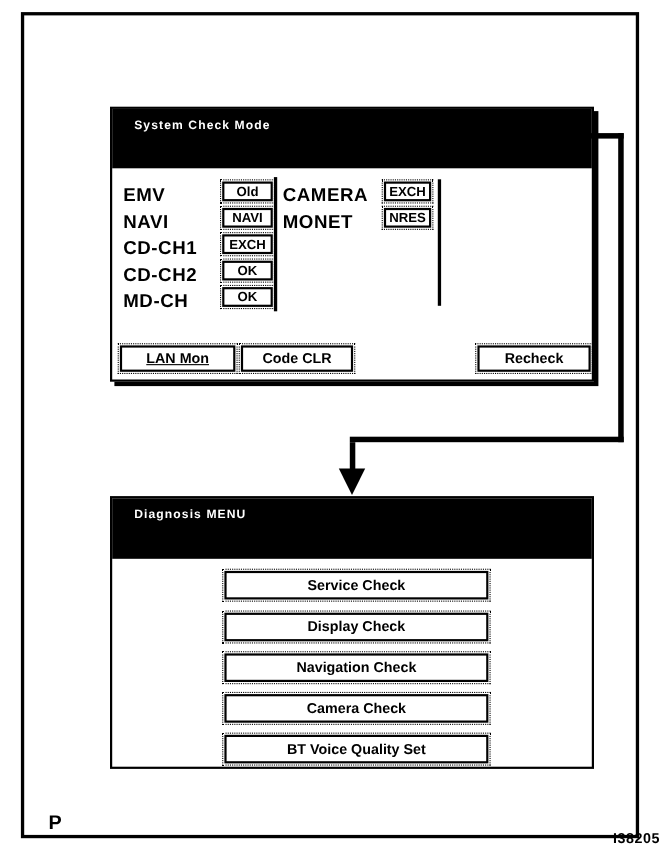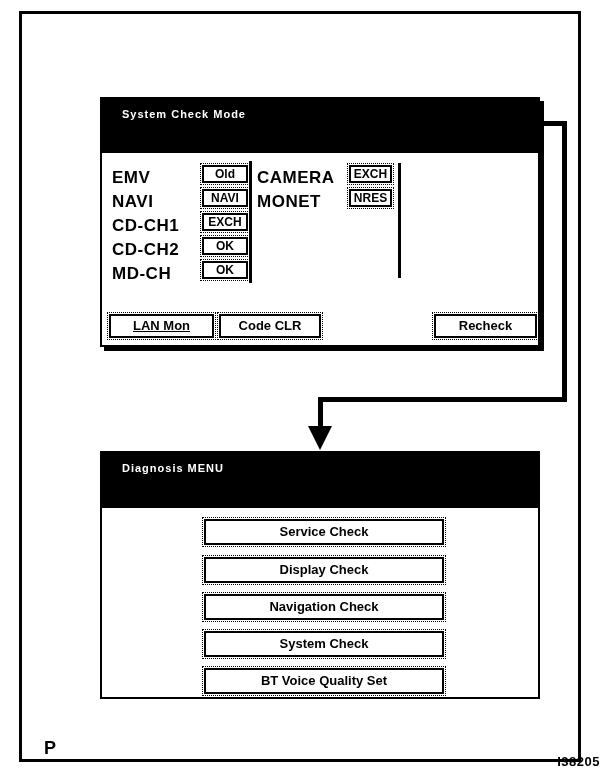--- a/index.html
+++ b/index.html
@@ -189,20 +189,20 @@
     <div class="arrow-seg" style="left:296px; top:388px; width:5px; height:25px;"></div>
     <div class="arrow-head"></div>
 
     <div class="screen screen2">
       <div class="titlebar titlebar2">
         <span class="screen-title">Diagnosis MENU</span>
       </div>
       <div class="diag-btn" style="top:66px;">Service Check</div>
       <div class="diag-btn" style="top:104px;">Display Check</div>
       <div class="diag-btn" style="top:141px;">Navigation Check</div>
-      <div class="diag-btn" style="top:178px;">System Check</div>
+      <div class="diag-btn" style="top:178px;">Camera Check</div>
       <div class="diag-btn" style="top:215px;">BT Voice Quality Set</div>
     </div>
 
     <div class="page-marker">P</div>
     <div class="figure-id">I38205</div>
   </div>
 </div>
 
 </body></html>

